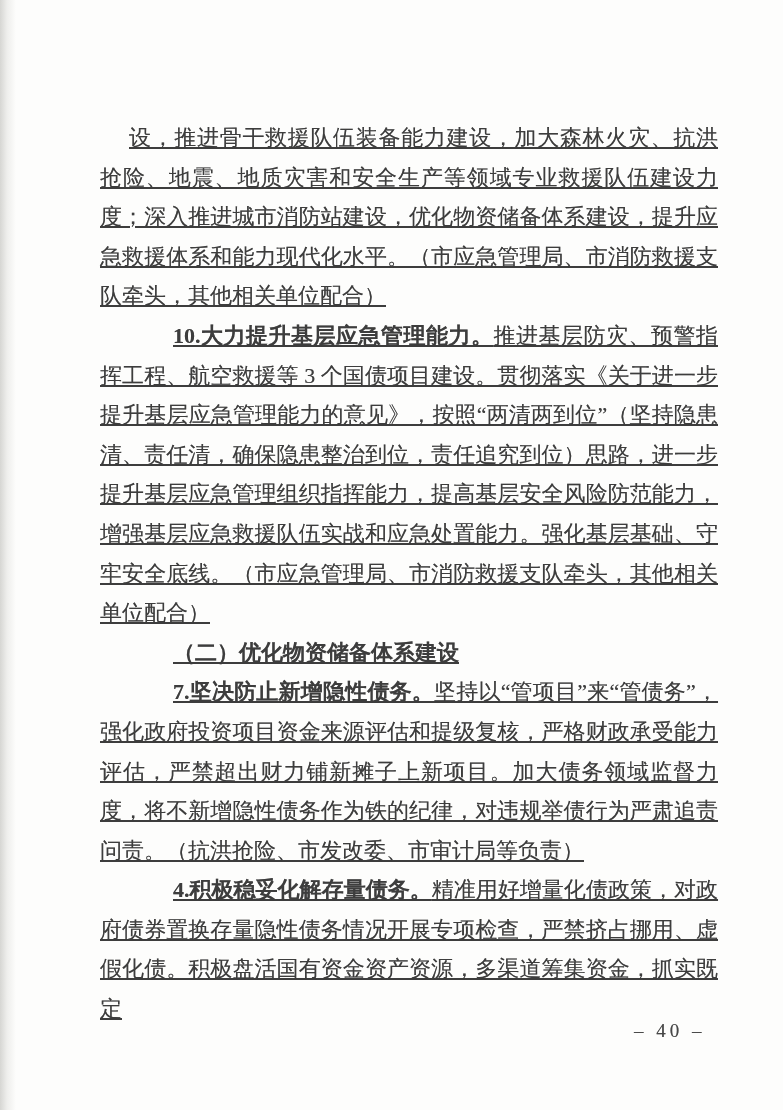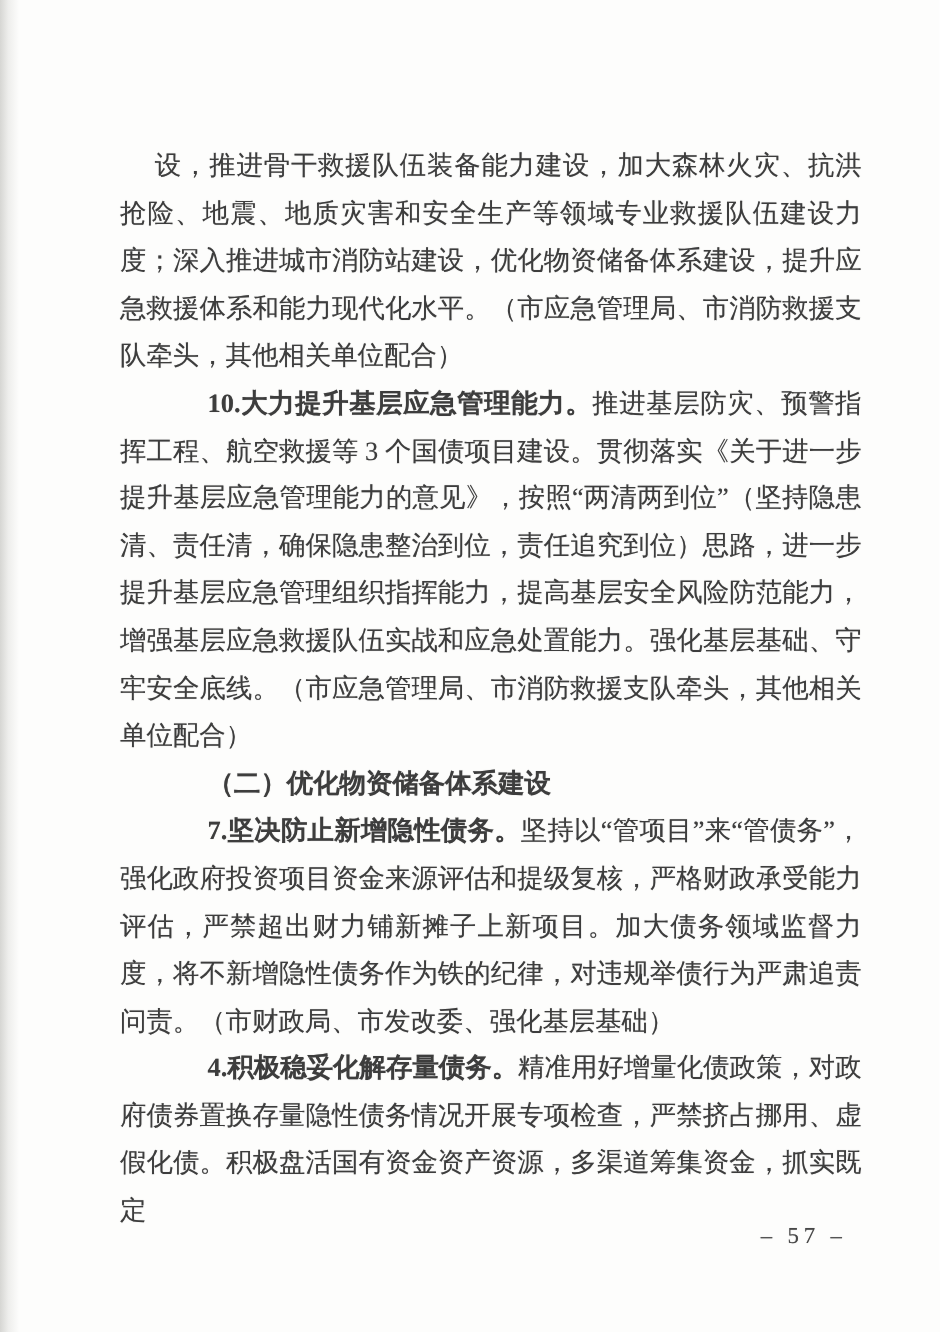--- a/index.html
+++ b/index.html
@@ -22,20 +22,21 @@
     position: absolute;
     left: 100px;
     top: 118px;
     width: 618px;
     font-size: 22px;
     line-height: 39.6px;
     color: #3d3d3d;
     text-align: justify;
     text-justify: inter-ideograph;
     text-shadow: 0 0 0.6px rgba(61,61,61,0.5);
+    text-decoration: underline;
   }
   p.para { margin: 0; padding: 0; }
   p.indent { text-indent: 2em; }
   .lead { font-weight: bold; margin-left: 29px; }
   p.heading { font-weight: bold; }
   .page-number {
     position: absolute;
     top: 1019px;
     left: 634px;
     font-size: 19px;
@@ -52,19 +53,19 @@
 <div class="page">
   <div class="scan-edge"></div>
 
   <div class="content">
     <p class="para"><span class="lead"></span><span>设，推进骨干救援队伍装备能力建设，加大森林火灾、抗洪抢险、地震、地质灾害和安全生产等领域专业救援队伍建设力度；深入推进城市消防站建设，优化物资储备体系建设，提升应急救援体系和能力现代化水平。（市应急管理局、市消防救援支队牵头，其他相关单位配合）</span></p>
 
     <p class="para indent"><span class="lead">10.大力提升基层应急管理能力。</span><span>推进基层防灾、预警指挥工程、航空救援等 3 个国债项目建设。贯彻落实《关于进一步提升基层应急管理能力的意见》，按照“两清两到位”（坚持隐患清、责任清，确保隐患整治到位，责任追究到位）思路，进一步提升基层应急管理组织指挥能力，提高基层安全风险防范能力，增强基层应急救援队伍实战和应急处置能力。强化基层基础、守牢安全底线。（市应急管理局、市消防救援支队牵头，其他相关单位配合）</span></p>
 
     <p class="para indent heading"><span class="lead">（二）优化物资储备体系建设</span><span></span></p>
 
-    <p class="para indent"><span class="lead">7.坚决防止新增隐性债务。</span><span>坚持以“管项目”来“管债务”，强化政府投资项目资金来源评估和提级复核，严格财政承受能力评估，严禁超出财力铺新摊子上新项目。加大债务领域监督力度，将不新增隐性债务作为铁的纪律，对违规举债行为严肃追责问责。（市财政局、市发改委、强化基层基础）</span></p>
+    <p class="para indent"><span class="lead">7.坚决防止新增隐性债务。</span><span>坚持以“管项目”来“管债务”，强化政府投资项目资金来源评估和提级复核，严格财政承受能力评估，严禁超出财力铺新摊子上新项目。加大债务领域监督力度，将不新增隐性债务作为铁的纪律，对违规举债行为严肃追责问责。（抗洪抢险、市发改委、市审计局等负责）</span></p>
 
     <p class="para indent"><span class="lead">4.积极稳妥化解存量债务。</span><span>精准用好增量化债政策，对政府债券置换存量隐性债务情况开展专项检查，严禁挤占挪用、虚假化债。积极盘活国有资金资产资源，多渠道筹集资金，抓实既定</span></p>
   </div>
 
-  <div class="page-number">– 57 –</div>
+  <div class="page-number">– 40 –</div>
 </div>
 
 </body></html>

